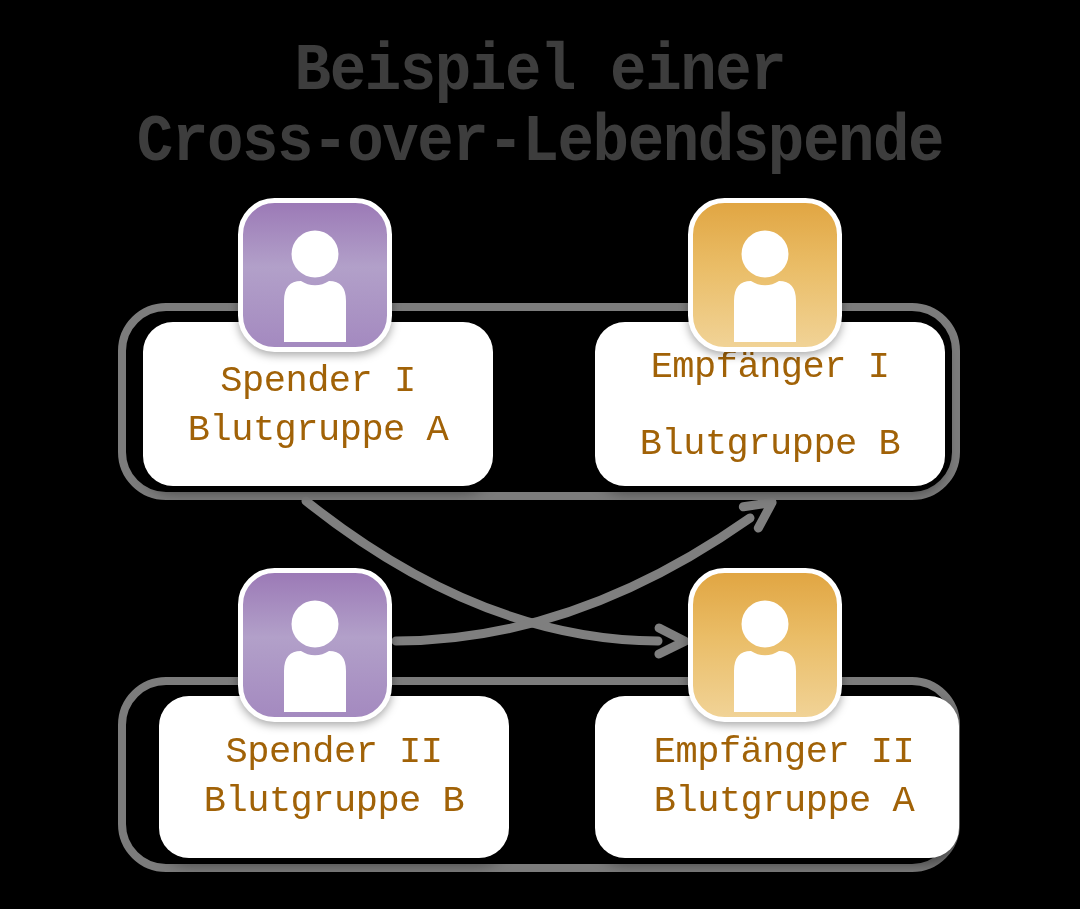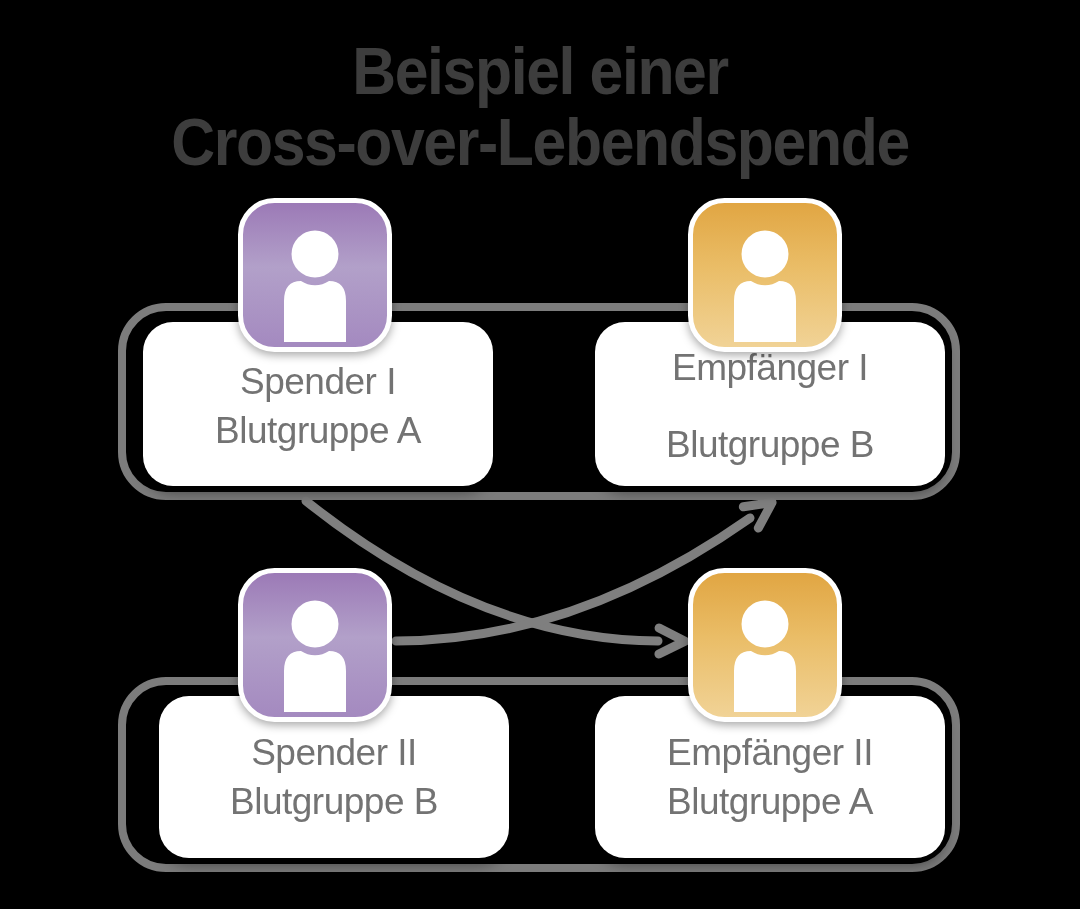--- a/index.html
+++ b/index.html
@@ -6,21 +6,21 @@
     margin: 0;
     padding: 0;
     background: #000000;
   }
   .stage {
     position: relative;
     width: 1080px;
     height: 909px;
     background: #000000;
     overflow: hidden;
-    font-family: Liberation Sans, sans-serif;
+    font-family: Liberation Mono, monospace;
   }
 
   
   .title {
     position: absolute;
     top: 36px;
     left: 0;
     width: 1080px;
     text-align: center;
     color: #3d3d3d;
@@ -66,23 +66,23 @@
     box-shadow: 0 6px 14px rgba(0,0,0,0.45);
     display: flex;
     flex-direction: column;
     align-items: center;
     justify-content: center;
     z-index: 4;
   }
   .card-1 { left: 143px; top: 322px; height: 164px; }
   .card-2 { left: 595px; top: 322px; height: 164px; gap: 28px; }
   .card-3 { left: 143px; top: 696px; height: 162px; margin-left: 16px; }
-  .card-4 { left: 595px; top: 696px; height: 162px; }
+  .card-4 { left: 595px; top: 696px; height: 162px; padding-left: 14px; }
   .card .line {
-    color: #737373;
+    color: #a16207;
     font-size: 37px;
     line-height: 49px;
     text-align: left;
     letter-spacing: -0.5px;
     white-space: nowrap;
   }
   .card-1 .line, .card-2 .line { transform: translateY(2px); }
 
   
   .person {

